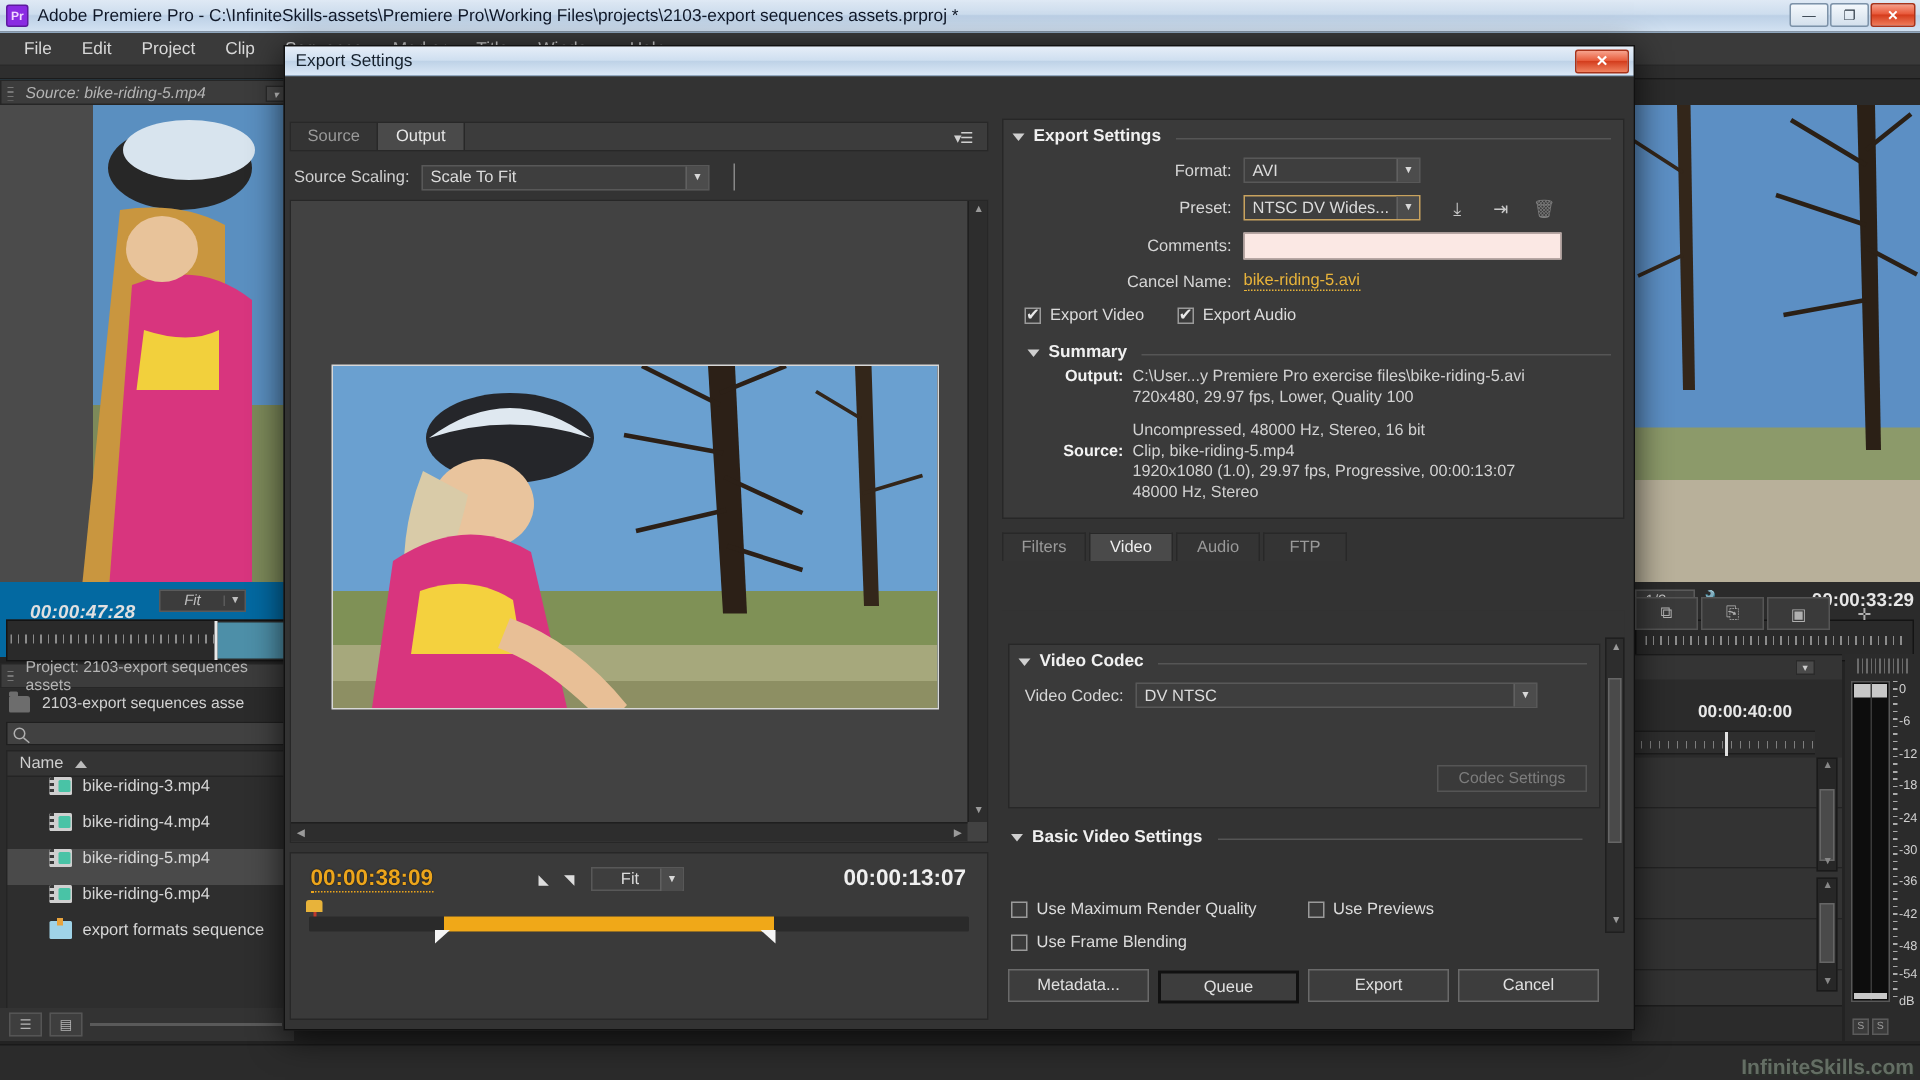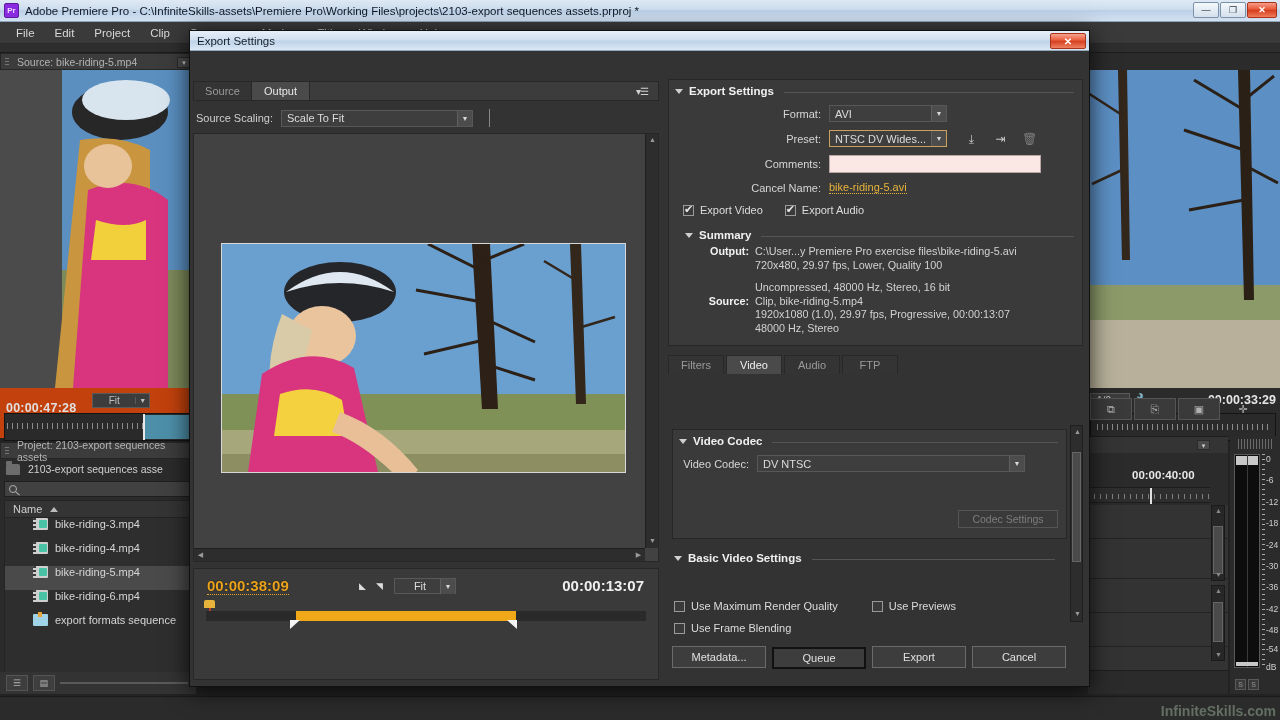--- a/index.html
+++ b/index.html
@@ -45,41 +45,41 @@
     border-bottom:1px solid #2a2a2a;
   }
   .menubar span { padding:0 10px; color:#d8d8d8; font-size:11.5px; }
 
   .strip {
     position:absolute; left:0; top:44px; width:1280px; height:9px;
     background:#2e2e2e; border-bottom:1px solid #1b1b1b;
   }
 
   
-  .src-panel { position:absolute; left:0; top:53px; width:196px; height:385px; background:#c2410c; }
+  .src-panel { position:absolute; left:0; top:53px; width:196px; height:385px; background:#0369a1;font-style:italic; }
   .panel-tab {
     height:17px; background:#3c3c3c; border:1px solid #262626;
     display:flex; align-items:center; padding-left:16px; color:#b4b4b4; font-size:10.5px;
     position:relative;
   }
   .panel-tab .grip { position:absolute; left:4px; top:4px; width:4px; height:9px;
      background:repeating-linear-gradient(to bottom,#777 0 1px,transparent 1px 3px); }
   .panel-tab .tdrop { position:absolute; right:4px; top:3px; width:14px; height:11px;
      background:#4a4a4a; border:1px solid #2a2a2a; color:#ccc; font-size:7px;
      display:flex; align-items:center; justify-content:center; }
   .src-video {
     position:absolute; left:0; top:17px; width:196px; height:318px;
     background:#4b4b4b; overflow:hidden;
   }
   .bikeimg { position:absolute; inset:0; }
   .srctc {
     position:absolute; left:0; top:336px; width:196px; height:22px;
     display:flex; align-items:center; color:#e0e0e0; font-size:12.5px; font-weight:bold;
   }
-  .srctc .tc { padding-left:6px; letter-spacing:.2px;margin-top:16px; }
+  .srctc .tc { padding-left:20px; letter-spacing:.2px;margin-top:16px; }
   .fitbox {
     margin-left:16px; width:58px; height:15px; background:#3c3c3c; border:1px solid #5a5a5a;
     display:flex; align-items:center; color:#bfbfbf; font-size:10px; font-weight:normal;
   }
   .fitbox .lbl { flex:1; text-align:center; }
   .fitbox .ar { width:14px; border-left:1px solid #5a5a5a; text-align:center; font-size:7px; }
   .src-track {
     position:absolute; left:4px; top:360px; width:188px; height:28px;
     background:#2a2a2a; border:1px solid #141414;
   }

